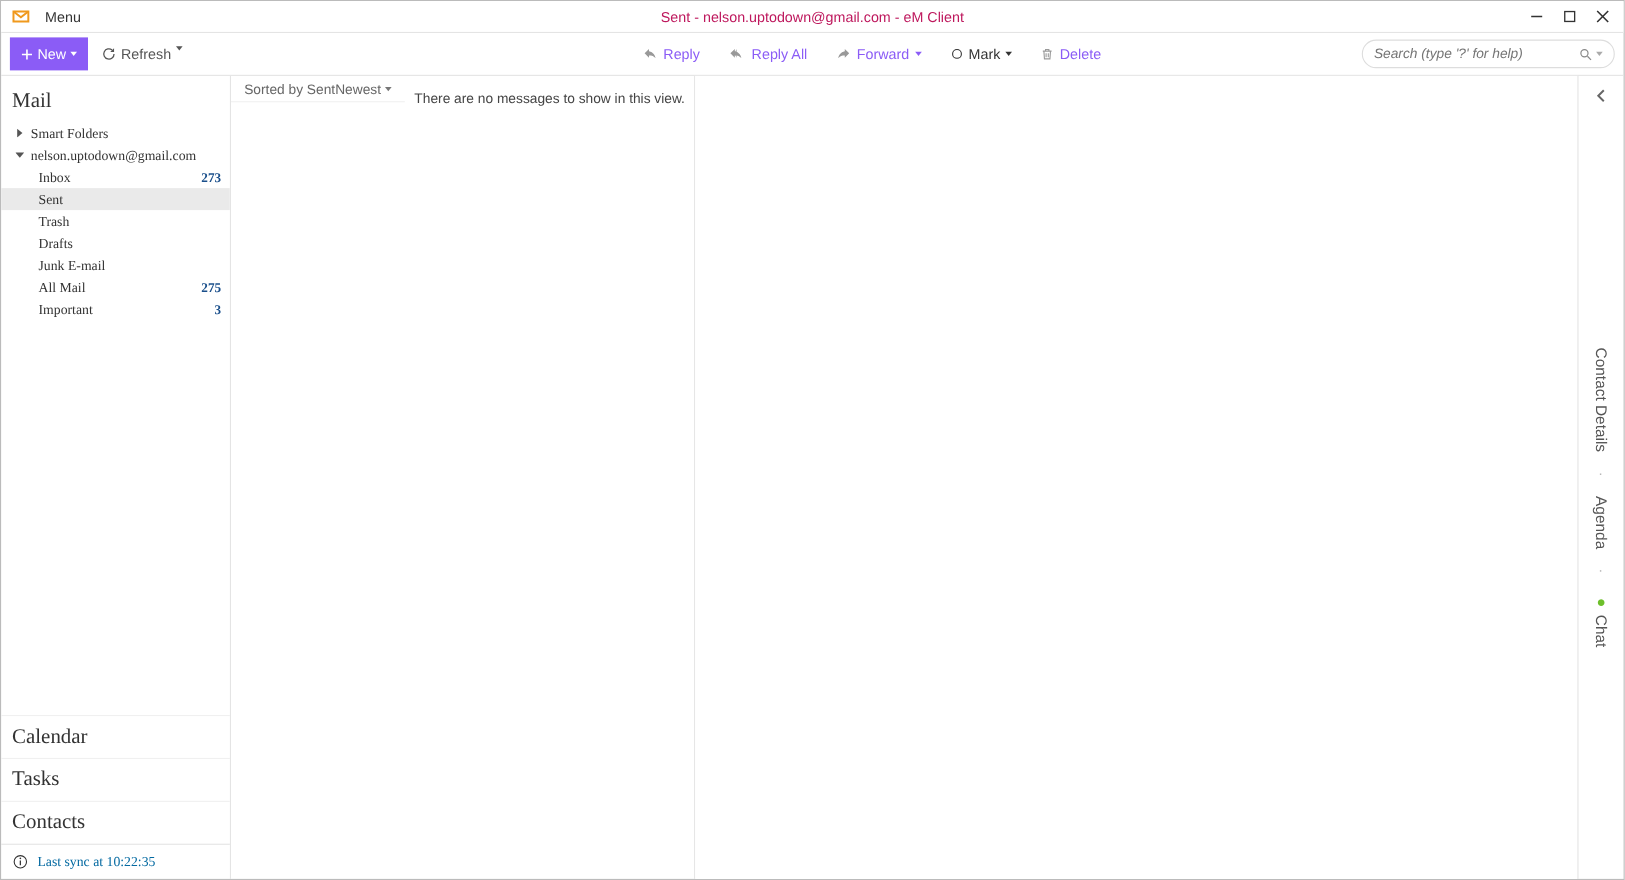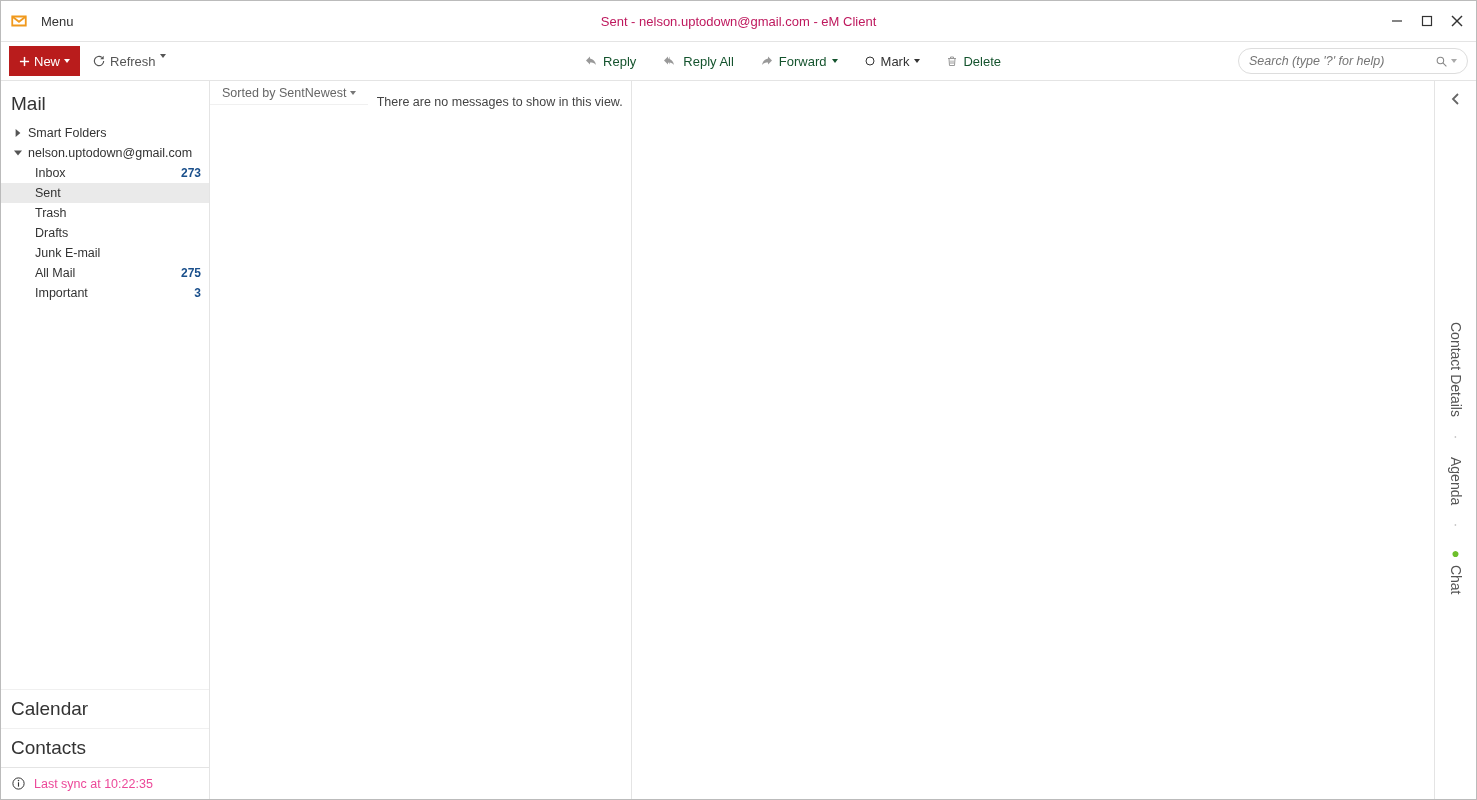--- a/index.html
+++ b/index.html
@@ -10,21 +10,21 @@
     background: #fff;
     width: 1477px;
     height: 800px;
     border: 1px solid #bbb;
     overflow: hidden;
     display: flex;
     flex-direction: column;
   }
   
   .titlebar {
-    height: 41px;
+    height: 29px;
     display: flex;
     align-items: center;
     border-bottom: 1px solid #e4e4e4;
     background: #fff;
     position: relative;
   }
   .titlebar .app-icon {
     width: 20px; height: 20px;
     margin: 0 6px 0 8px;
     display: flex; align-items: center; justify-content: center;
@@ -49,21 +49,21 @@
   .win-btn svg { width: 12px; height: 12px; }
   
   .toolbar {
     height: 39px;
     display: flex;
     align-items: center;
     border-bottom: 1px solid #e4e4e4;
     padding: 0 8px;
   }
   .btn-new {
-    background: #b91c1c;
+    background: #8b5cf6;
     color: #fff;
     height: 30px;
     padding: 0 10px;
     display: flex;
     align-items: center;
     gap: 4px;
     font-size: 13px;
   }
   .btn-refresh {
     margin-left: 12px;
@@ -71,21 +71,21 @@
     color: #555;
   }
   .tb-actions {
     margin-left: auto;
     margin-right: auto;
     display: flex;
     gap: 26px;
     color: #888;
     padding-left: 300px;
   }
-  .tb-act { display: flex; align-items: center; gap: 5px; font-size: 13px; color: #14532d;}
+  .tb-act { display: flex; align-items: center; gap: 5px; font-size: 13px; color: #8b5cf6;}
   .tb-act.on { color: #333; }
   .searchbox {
     margin-left: auto;
     width: 230px;
     height: 26px;
     border: 1px solid #ddd;
     border-radius: 13px;
     display: flex;
     align-items: center;
     padding: 0 10px;
@@ -100,20 +100,21 @@
   .main {
     flex: 1;
     display: flex;
     min-height: 0;
   }
   .sidebar {
     width: 209px;
     border-right: 1px solid #e4e4e4;
     display: flex;
     flex-direction: column;
+    font-family: Liberation Serif, serif;
   }
   .section-title {
     font-size: 19px;
     color: #333;
     padding: 12px 10px 8px;
   }
   .tree { flex: 1; overflow: auto; }
   .tree-row {
     display: flex;
     align-items: center;
@@ -136,21 +137,21 @@
     border-top: 1px solid #f0f0f0;
   }
   .statusbar {
     height: 32px;
     border-top: 1px solid #e4e4e4;
     display: flex;
     align-items: center;
     padding: 0 10px;
     gap: 8px;
     font-size: 12.5px;
-    color: #ec4899;
+    color: #0369a1;
   }
   
   .listcol {
     width: 422px;
     border-right: 1px solid #e4e4e4;
     display: flex;
     flex-direction: row;
   }
   .listhdr {
     height: 24px;
@@ -351,20 +352,21 @@
             <span class="count">275</span>
           </div>
           <div class="tree-row folder">
             <span>Important</span>
             <span class="count">3</span>
           </div>
         </div>
     </div>
     <div class="bottom-sections">
       <div class="section-btn">Calendar</div>
+      <div class="section-btn">Tasks</div>
       <div class="section-btn">Contacts</div>
     </div>
     <div class="statusbar">
       <span>
         <svg width="15" height="15" viewBox="0 0 24 24">
             <circle cx="12" cy="12" r="9" fill="none" stroke="#333" stroke-width="1.6"></circle>
             <line x1="12" y1="10" x2="12" y2="17" stroke="#333" stroke-width="1.8"></line>
             <circle cx="12" cy="7" r="1.2" fill="#333"></circle>
           </svg>
       </span>

